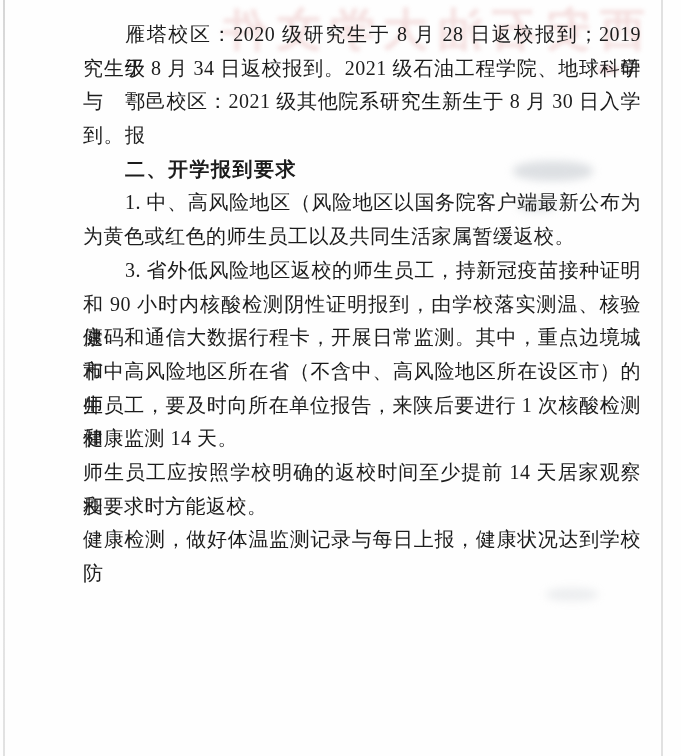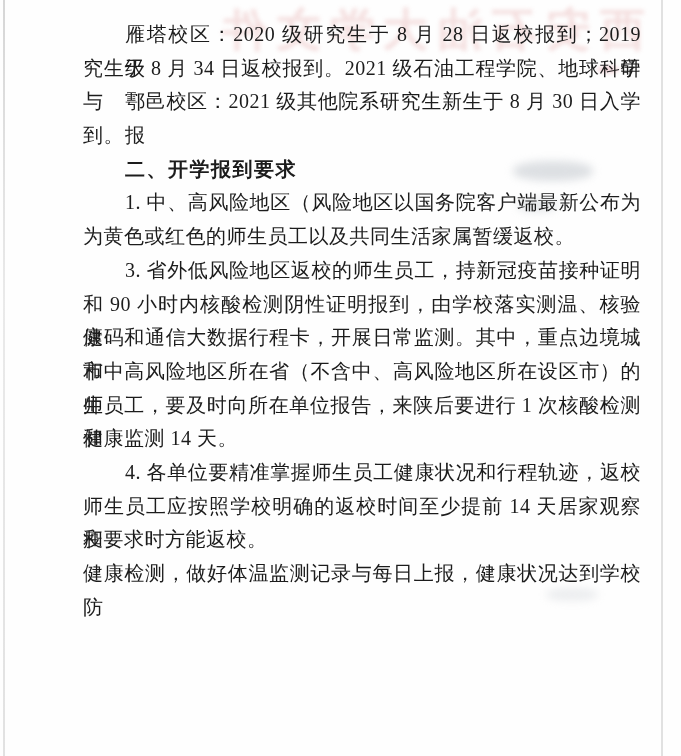--- a/index.html
+++ b/index.html
@@ -81,19 +81,18 @@
     <div class="line">到。</div>
     <div class="line indent heading">二、开学报到要求</div>
     <div class="line indent jl">1. 中、高风险地区（风险地区以国务院客户端最新公布为</div>
     <div class="line">为黄色或红色的师生员工以及共同生活家属暂缓返校。</div>
     <div class="line indent jl">3. 省外低风险地区返校的师生员工，持新冠疫苗接种证明</div>
     <div class="line jl">和 90 小时内核酸检测阴性证明报到，由学校落实测温、核验健</div>
     <div class="line jl">康码和通信大数据行程卡，开展日常监测。其中，重点边境城市</div>
     <div class="line jl">和中高风险地区所在省（不含中、高风险地区所在设区市）的师</div>
     <div class="line jl">生员工，要及时向所在单位报告，来陕后要进行 1 次核酸检测和</div>
     <div class="line">健康监测 14 天。</div>
-    <div class="line indent jl">4. 各单位要精准掌握师生员工健康状况和行程轨迹，返校</div>
     <div class="line jl">师生员工应按照学校明确的返校时间至少提前 14 天居家观察和</div>
     <div class="line">疫要求时方能返校。</div>
     <div class="line jl">健康检测，做好体温监测记录与每日上报，健康状况达到学校防</div>
   </div>
 
 </div>
 
 </body></html>

